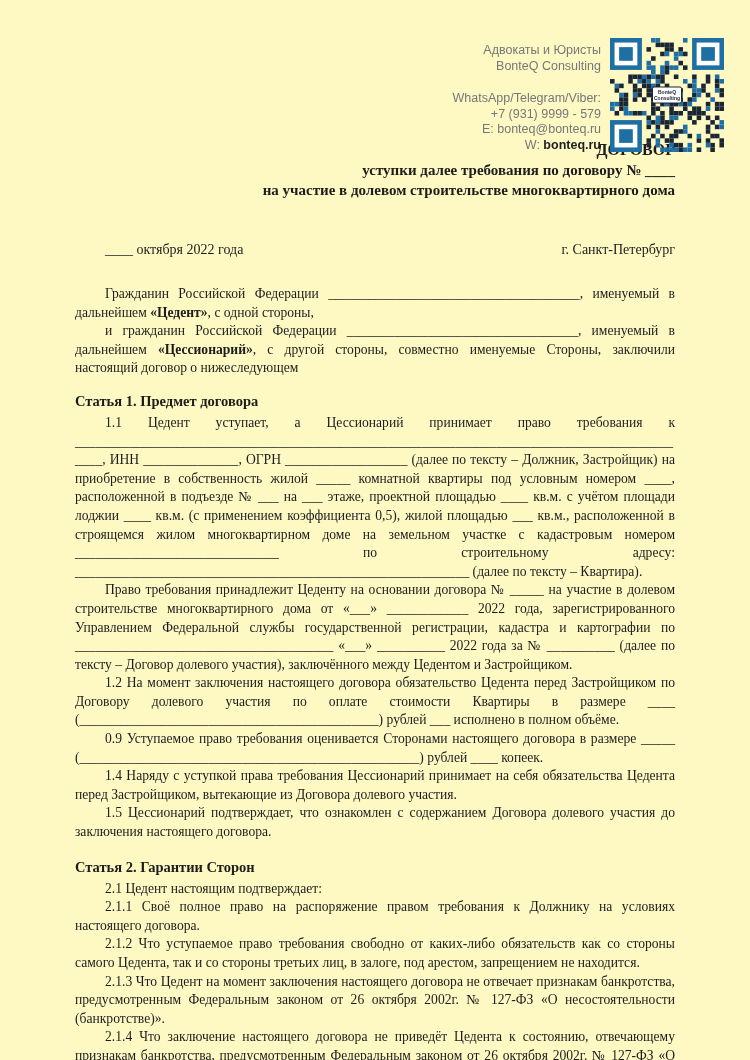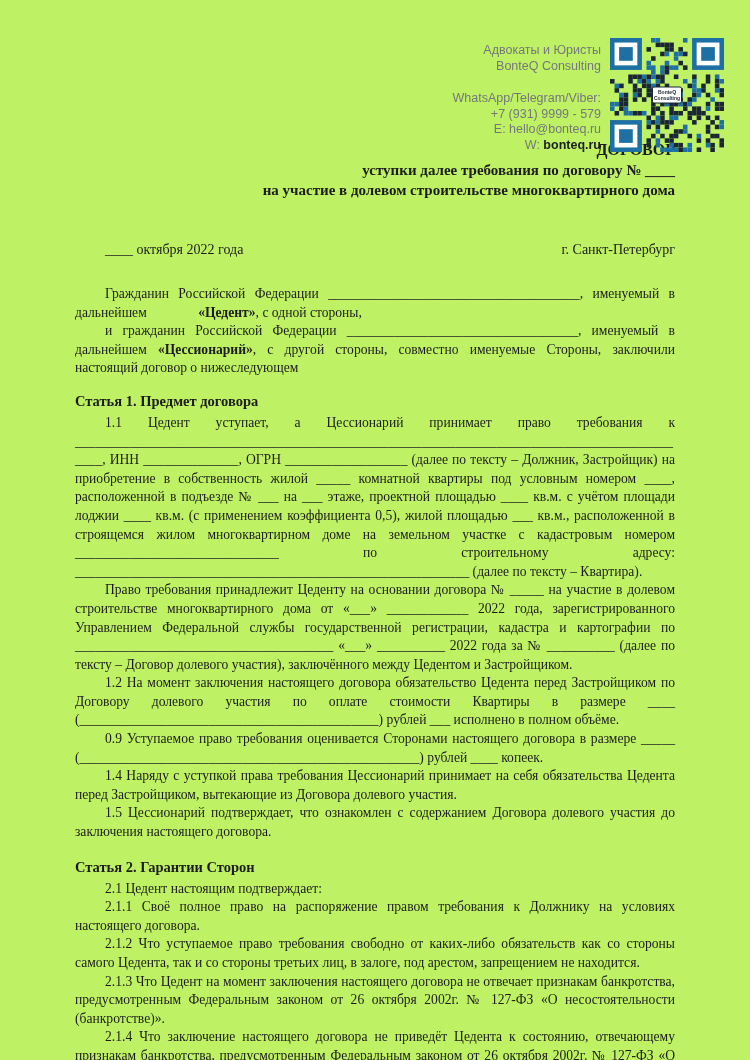--- a/index.html
+++ b/index.html
@@ -7,21 +7,21 @@
   body {
     width:750px; height:1060px;
     font-family:"Liberation Serif", serif;
     color:#1c1c1c;
     position:relative;
     overflow:hidden;
   }
   .page {
     position:relative;
     width:750px; height:1060px;
-    background:#bef264;
+    background:#fef9c3;
     padding:38px 75px 0 75px;
   }
   
   .letterhead {
     position:absolute;
     top:38px; right:26px;
     display:flex;
     align-items:flex-start;
     gap:9px;
   }
@@ -93,21 +93,21 @@
 
 <div class="page">
 
   <div class="letterhead">
     <div class="lh-text">
       <div>Адвокаты и Юристы</div>
       <div>BonteQ Consulting</div>
       <div class="lh-gap"></div>
       <div>WhatsApp/Telegram/Viber:</div>
       <div>+7 (931) 9999 - 579</div>
-      <div>E: hello@bonteq.ru</div>
+      <div>E: bonteq@bonteq.ru</div>
       <div class="lh-web"><span>W: </span><b>bonteq.ru</b></div>
     </div>
     <div class="qr">
       <svg id="qr-svg" viewBox="0 0 25 25">
           <rect x="0" y="9" width="1" height="1" fill="#1b2634"></rect>
           <rect x="0" y="14" width="1" height="1" fill="#1e6fa3"></rect>
           <rect x="0" y="15" width="1" height="1" fill="#1e6fa3"></rect>
           <rect x="1" y="10" width="1" height="1" fill="#1e6fa3"></rect>
           <rect x="1" y="11" width="1" height="1" fill="#1b2634"></rect>
           <rect x="1" y="14" width="1" height="1" fill="#1e6fa3"></rect>
@@ -331,21 +331,21 @@
     <div class="title-l2">уступки далее требования по договору № ____</div>
     <div class="title-l3">на участие в долевом строительстве многоквартирного дома</div>
   </div>
 
   <div class="dateline">
     <span class="date">____ октября 2022 года</span>
     <span class="city">г. Санкт-Петербург</span>
   </div>
 
   <div class="preamble">
-      <p class="para"><span>Гражданин Российской Федерации _____________________________________, именуемый в дальнейшем </span><span style="font-weight: bold; margin-left: 48px;">«Цедент»</span><span>, с одной стороны,</span></p>
+      <p class="para"><span>Гражданин Российской Федерации _____________________________________, именуемый в дальнейшем </span><span style="font-weight: bold;">«Цедент»</span><span>, с одной стороны,</span></p>
       <p class="para"><span>и гражданин Российской Федерации __________________________________, именуемый в дальнейшем </span><span style="font-weight: bold;">«Цессионарий»</span><span>, с другой стороны, совместно именуемые Стороны, заключили настоящий договор о нижеследующем</span></p>
     </div>
 
   <div class="section-heading">Статья 1. Предмет договора</div>
   <div>
       <p class="para"><span>1.1  Цедент уступает, а Цессионарий принимает право требования к ____________________________________________________________________________________________, ИНН ______________, ОГРН __________________ (далее по тексту – Должник, Застройщик) на приобретение в собственность жилой _____ комнатной квартиры под условным номером ____, расположенной в подъезде № ___ на ___ этаже, проектной площадью ____ кв.м. с учётом площади лоджии ____ кв.м. (с применением коэффициента 0,5), жилой площадью ___ кв.м., расположенной в строящемся жилом многоквартирном доме на земельном участке с кадастровым номером ______________________________ по строительному адресу: __________________________________________________________ (далее по тексту – Квартира).</span></p>
       <p class="para"><span>Право требования принадлежит Цеденту на основании договора № _____ на участие в долевом строительстве многоквартирного дома от «___» ____________ 2022 года, зарегистрированного Управлением Федеральной службы государственной регистрации, кадастра и картографии по ______________________________________ «___» __________ 2022 года за № __________ (далее по тексту – Договор долевого участия), заключённого между Цедентом и Застройщиком.</span></p>
       <p class="para"><span>1.2 На момент заключения настоящего договора обязательство Цедента перед Застройщиком по Договору долевого участия по оплате стоимости Квартиры в размере ____ (____________________________________________) рублей ___ исполнено в полном объёме.</span></p>
       <p class="para"><span>0.9 Уступаемое право требования оценивается Сторонами настоящего договора в размере _____ (__________________________________________________) рублей ____ копеек.</span></p>
       <p class="para"><span>1.4 Наряду с уступкой права требования Цессионарий принимает на себя обязательства Цедента перед Застройщиком, вытекающие из Договора долевого участия.</span></p>

